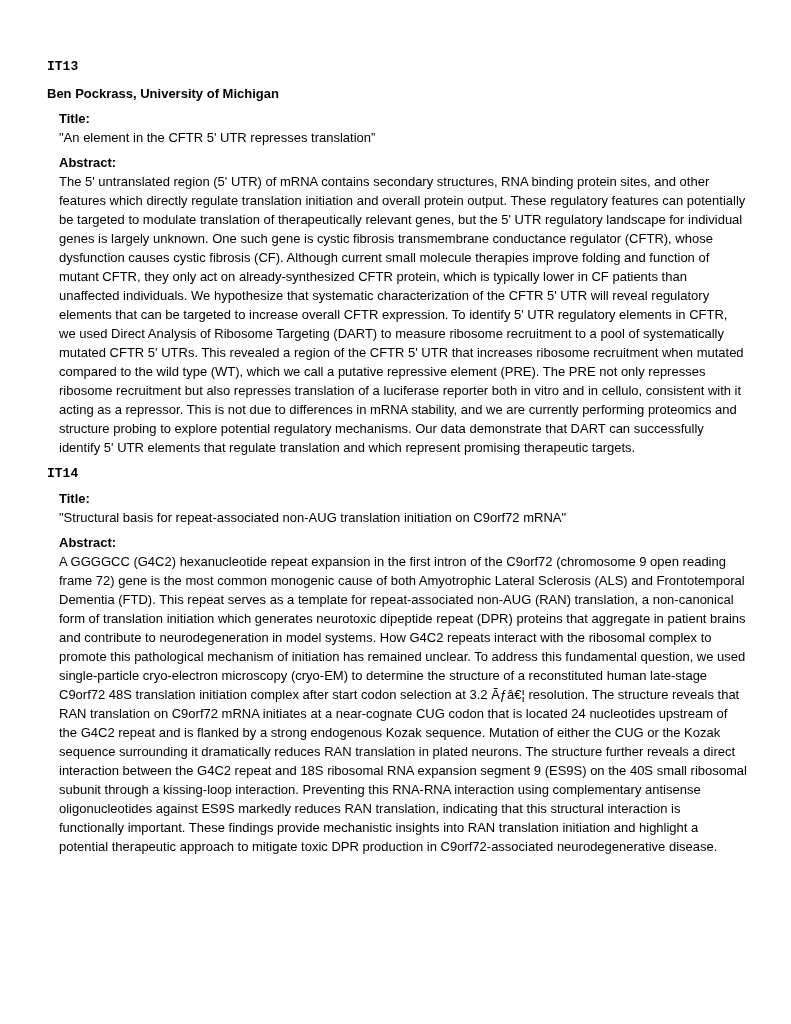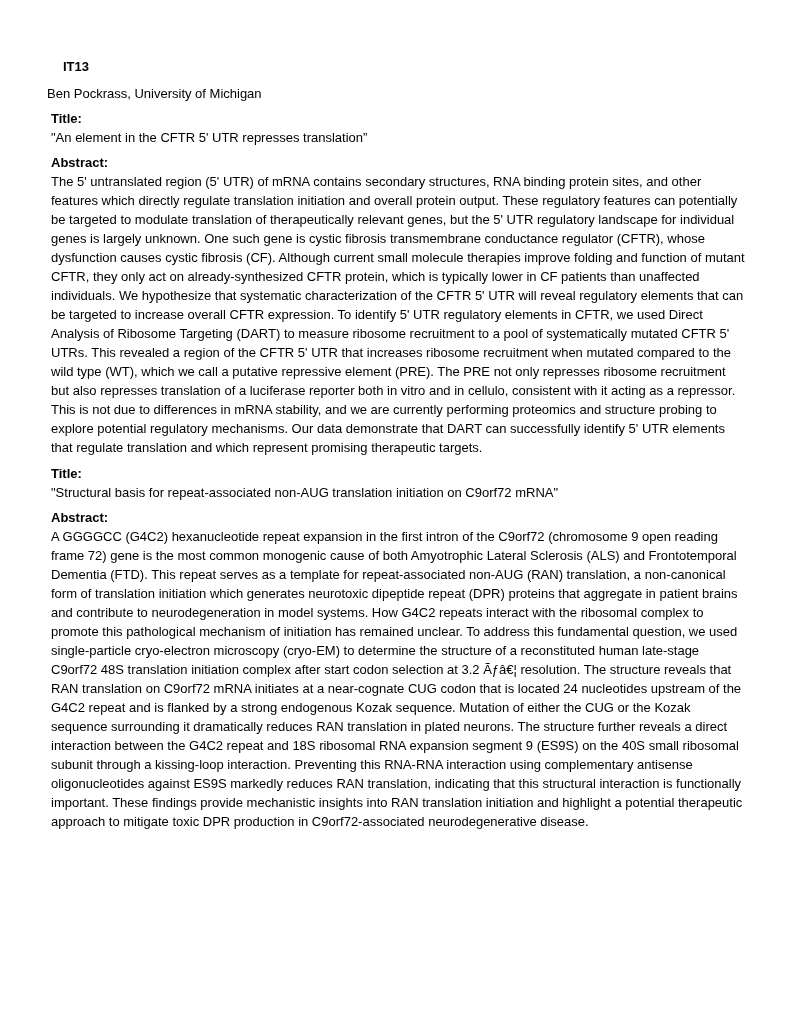--- a/index.html
+++ b/index.html
@@ -17,27 +17,29 @@
     font-family: "Liberation Sans", sans-serif;
     font-size: 13px;
     line-height: 19px;
     -webkit-font-smoothing: antialiased;
   }
   .abstract-section {
     margin: 0 0 7px 0;
   }
   .code {
     font-weight: bold;
-    margin: 0 0 6px 16px;
+    margin: 0 0 6px 0;
+    font-family: Liberation Mono, monospace;
   }
   .author {
     margin: 8px 0 6px 0;
+    font-weight: bold;
   }
   .block {
-    margin: 0 0 6px 4px;
+    margin: 0 0 6px 12px;
   }
   .label {
     font-weight: bold;
   }
 </style>
 </head>
 <body>
 
 <main class="page">
 
@@ -48,20 +50,21 @@
       <span class="label">Title:</span><br>
       <span>"An element in the CFTR 5' UTR represses translation”</span>
     </p>
     <p class="block">
       <span class="label">Abstract:</span><br>
       <span>The 5' untranslated region (5' UTR) of mRNA contains secondary structures, RNA binding protein sites, and other features which directly regulate translation initiation and overall protein output. These regulatory features can potentially be targeted to modulate translation of therapeutically relevant genes, but the 5' UTR regulatory landscape for individual genes is largely unknown. One such gene is cystic fibrosis transmembrane conductance regulator (CFTR), whose dysfunction causes cystic fibrosis (CF). Although current small molecule therapies improve folding and function of mutant CFTR, they only act on already-synthesized CFTR protein, which is typically lower in CF patients than unaffected individuals. We hypothesize that systematic characterization of the CFTR 5' UTR will reveal regulatory elements that can be targeted to increase overall CFTR expression. To identify 5' UTR regulatory elements in CFTR, we used Direct Analysis of Ribosome Targeting (DART) to measure ribosome recruitment to a pool of systematically mutated CFTR 5' UTRs. This revealed a region of the CFTR 5' UTR that increases ribosome recruitment when mutated compared to the wild type (WT), which we call a putative repressive element (PRE). The PRE not only represses ribosome recruitment but also represses translation of a luciferase reporter both in vitro and in cellulo, consistent with it acting as a repressor. This is not due to differences in mRNA stability, and we are currently performing proteomics and structure probing to explore potential regulatory mechanisms. Our data demonstrate that DART can successfully identify 5' UTR elements that regulate translation and which represent promising therapeutic targets.</span>
     </p>
   </section>
 
   <section class="abstract-section">
+    <p class="code">IT14</p>
     <p class="block">
       <span class="label">Title:</span><br>
       <span>"Structural basis for repeat-associated non-AUG translation initiation on C9orf72 mRNA"</span>
     </p>
     <p class="block">
       <span class="label">Abstract:</span><br>
       <span>A GGGGCC (G4C2) hexanucleotide repeat expansion in the first intron of the C9orf72 (chromosome 9 open reading frame 72) gene is the most common monogenic cause of both Amyotrophic Lateral Sclerosis (ALS) and Frontotemporal Dementia (FTD). This repeat serves as a template for repeat-associated non-AUG (RAN) translation, a non-canonical form of translation initiation which generates neurotoxic dipeptide repeat (DPR) proteins that aggregate in patient brains and contribute to neurodegeneration in model systems. How G4C2 repeats interact with the ribosomal complex to promote this pathological mechanism of initiation has remained unclear. To address this fundamental question, we used single-particle cryo-electron microscopy (cryo-EM) to determine the structure of a reconstituted human late-stage C9orf72 48S translation initiation complex after start codon selection at 3.2 Ãƒâ€¦ resolution. The structure reveals that RAN translation on C9orf72 mRNA initiates at a near-cognate CUG codon that is located 24 nucleotides upstream of the G4C2 repeat and is flanked by a strong endogenous Kozak sequence. Mutation of either the CUG or the Kozak sequence surrounding it dramatically reduces RAN translation in plated neurons. The structure further reveals a direct interaction between the G4C2 repeat and 18S ribosomal RNA expansion segment 9 (ES9S) on the 40S small ribosomal subunit through a kissing-loop interaction. Preventing this RNA-RNA interaction using complementary antisense oligonucleotides against ES9S markedly reduces RAN translation, indicating that this structural interaction is functionally important. These findings provide mechanistic insights into RAN translation initiation and highlight a potential therapeutic approach to mitigate toxic DPR production in C9orf72-associated neurodegenerative disease.</span>
     </p>
   </section>
 

